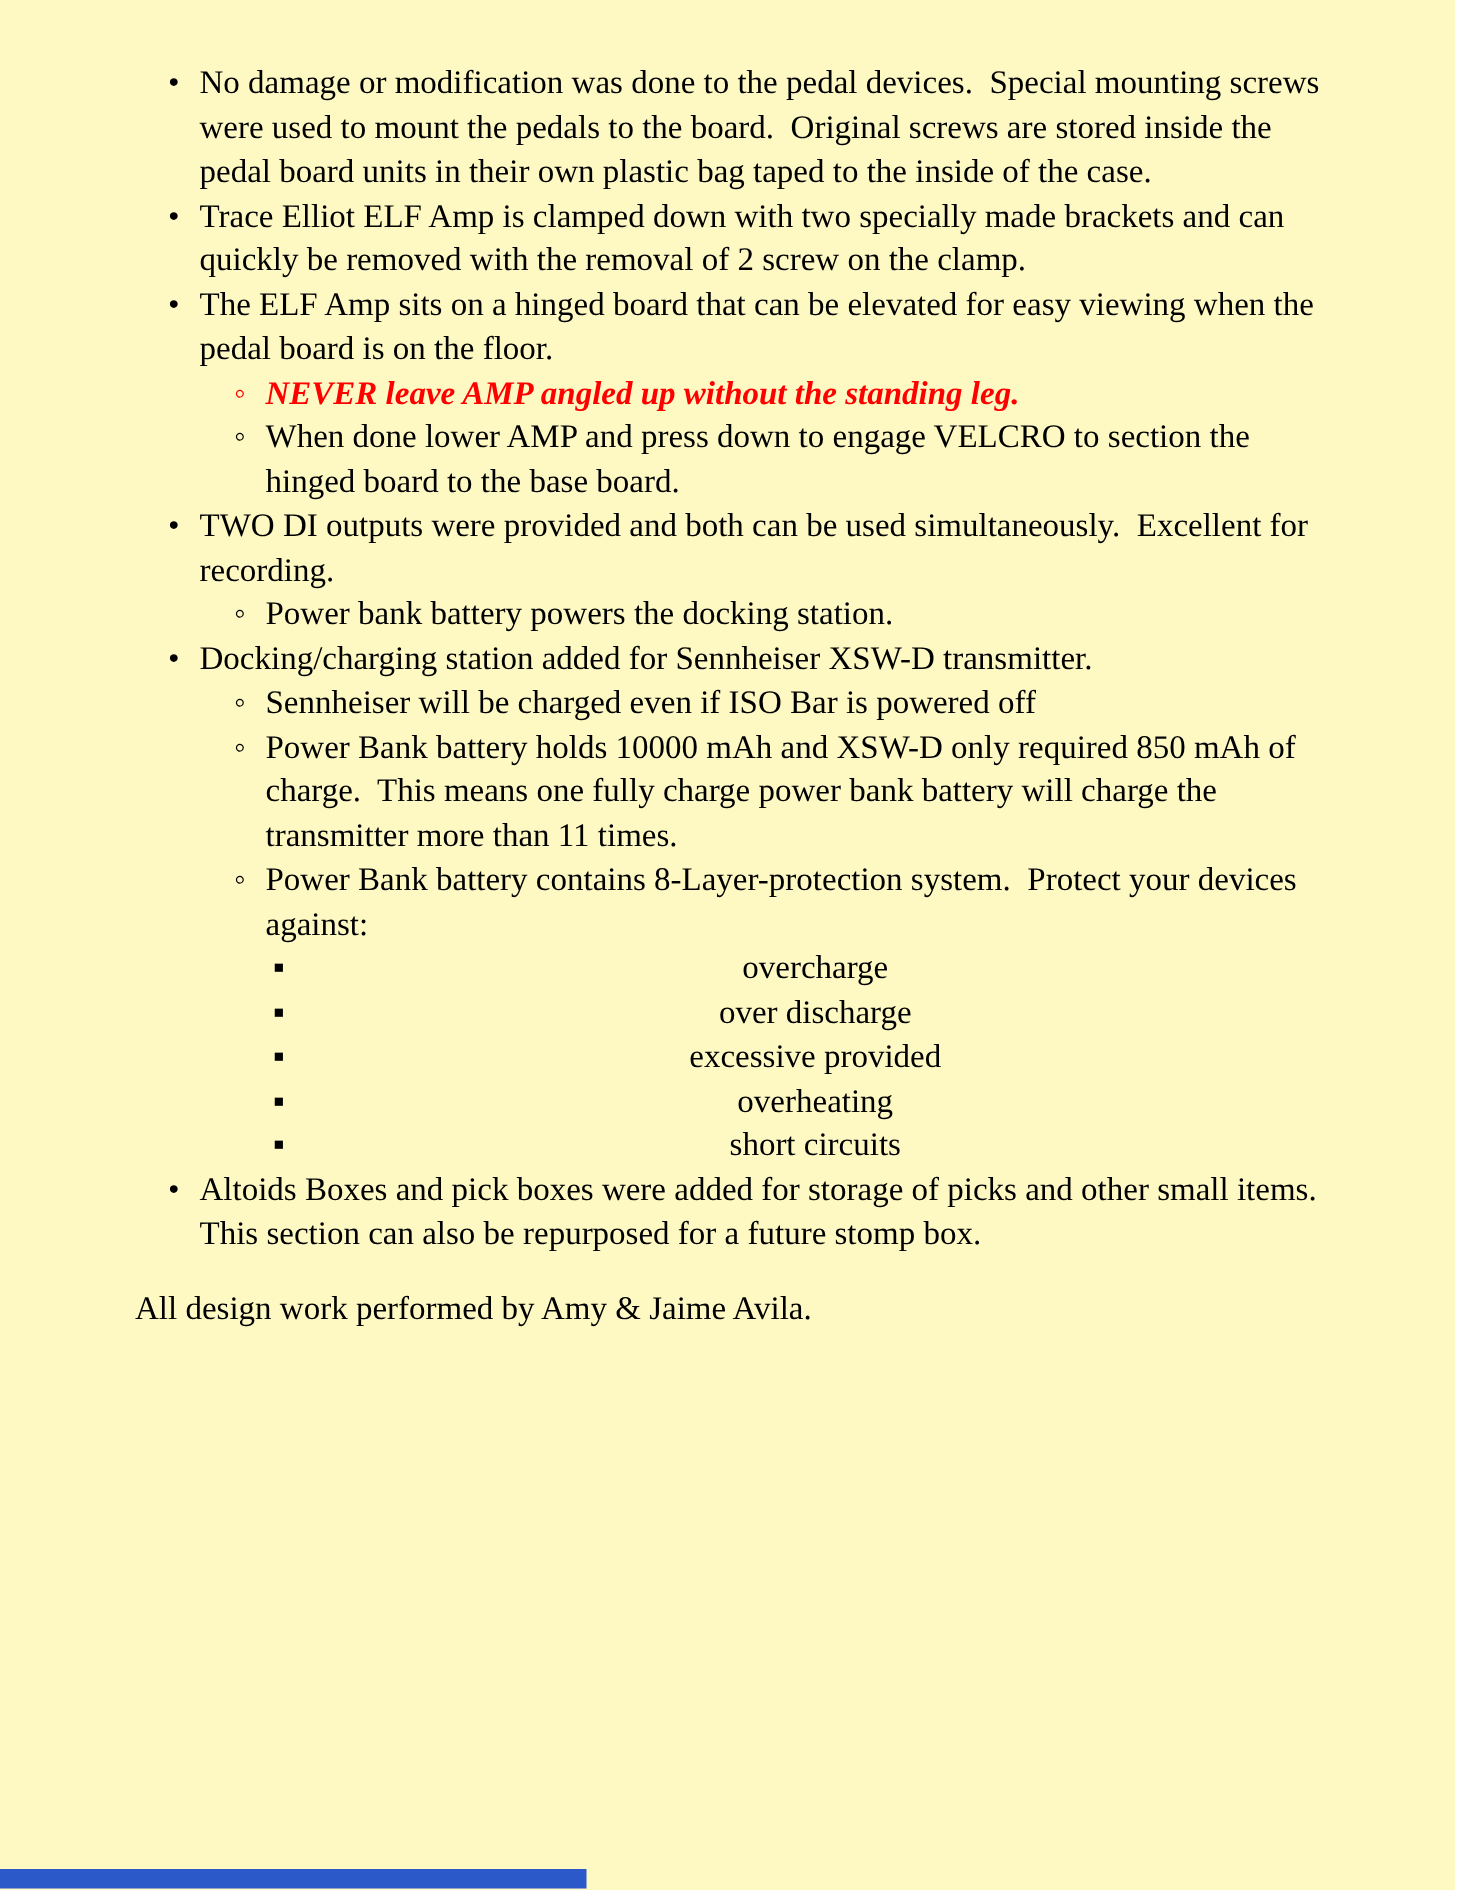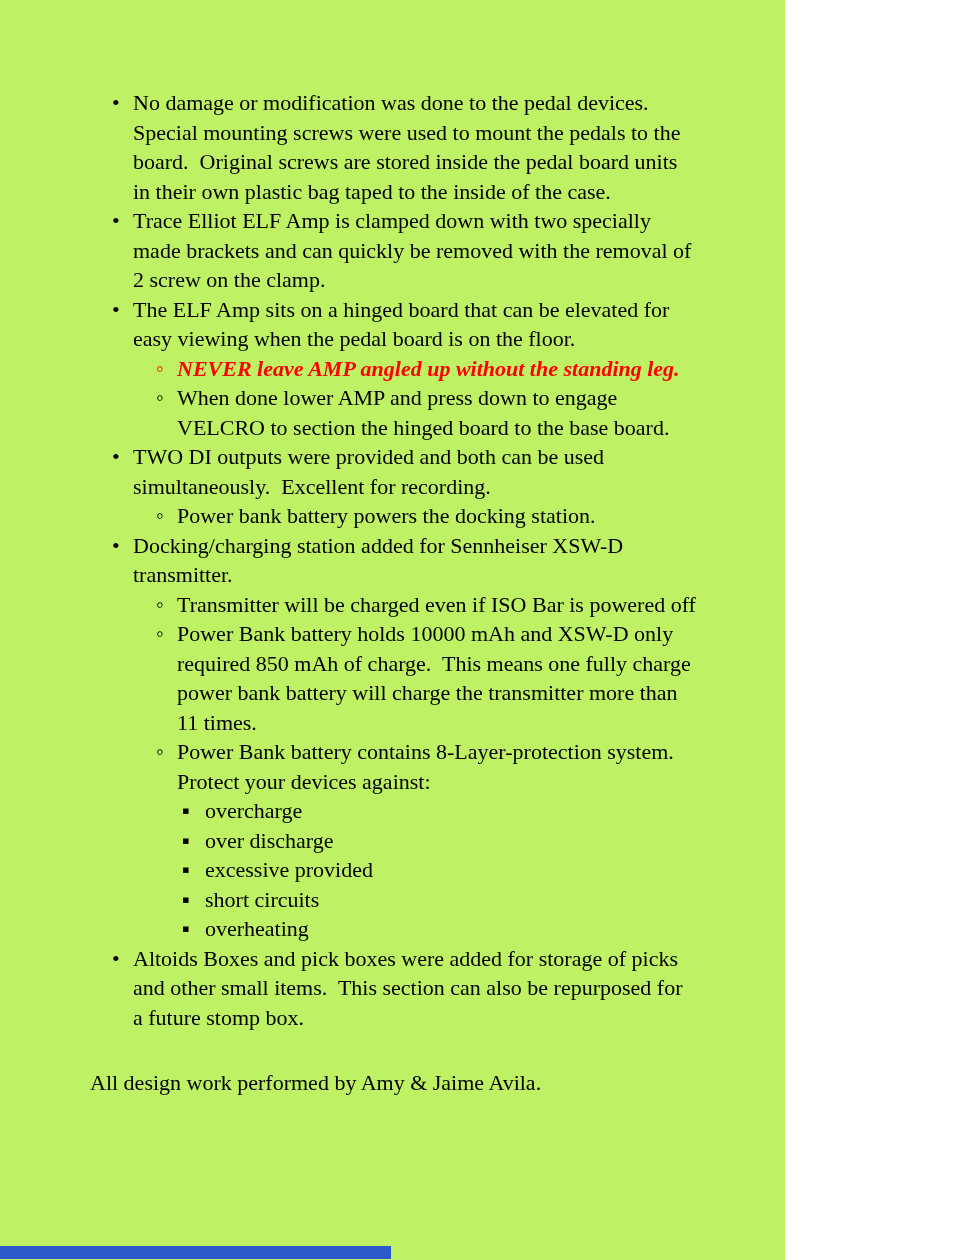--- a/index.html
+++ b/index.html
@@ -11,25 +11,25 @@
     width: 974px;
     height: 1260px;
     position: relative;
     overflow: hidden;
     font-family: "Liberation Serif", "DejaVu Serif", serif;
     color: #000000;
   }
   .page {
     position: absolute;
     top: 0; left: 0;
-    width: 785px;
+    width: 970px;
     height: 1260px;
     box-sizing: border-box;
-    padding: 88px 88px 0 90px;
-    background: #bef264;
+    padding: 40px 88px 0 90px;
+    background: #fef9c3;
   }
   .doc {
     font-size: 22px;
     line-height: 29.5px;
   }
   .li {
     position: relative;
     margin: 0;
   }
   .txt {
@@ -45,34 +45,34 @@
   }
   
   .l2 { padding-left: 87px; }
   .l2::before {
     content: "\25E6";
     position: absolute;
     left: 66px;
     top: 0;
   }
   
-  .l3 { padding-left: 115px; }
+  .l3 { padding-left: 115px; text-align: center; }
   .l3::before {
     content: "\25AA";
     position: absolute;
     left: 92px;
     top: 0;
   }
   .red {
     color: #ff0000;
     font-weight: bold;
     font-style: italic;
   }
   .footer-paragraph {
-    margin-top: 36px;
+    margin-top: 20px;
     padding-left: 0;
   }
   .bottom-bar {
     position: absolute;
     left: 0;
     bottom: 1px;
     width: 391px;
     height: 13px;
     background: #2b59c9;
   }
@@ -84,28 +84,28 @@
   <div class="doc">
 
     <div class="li l1"><span class="txt">No damage or modification was done to the pedal devices.  Special mounting screws were used to mount the pedals to the board.  Original screws are stored inside the pedal board units in their own plastic bag taped to the inside of the case.</span></div>
     <div class="li l1"><span class="txt">Trace Elliot ELF Amp is clamped down with two specially made brackets and can quickly be removed with the removal of 2 screw on the clamp.</span></div>
     <div class="li l1"><span class="txt">The ELF Amp sits on a hinged board that can be elevated for easy viewing when the pedal board is on the floor.</span></div>
     <div class="li l2 red"><span class="txt">NEVER leave AMP angled up without the standing leg.</span></div>
     <div class="li l2"><span class="txt">When done lower AMP and press down to engage VELCRO to section the hinged board to the base board.</span></div>
     <div class="li l1"><span class="txt">TWO DI outputs were provided and both can be used simultaneously.  Excellent for recording.</span></div>
     <div class="li l2"><span class="txt">Power bank battery powers the docking station.</span></div>
     <div class="li l1"><span class="txt">Docking/charging station added for Sennheiser XSW-D transmitter.</span></div>
-    <div class="li l2"><span class="txt">Transmitter will be charged even if ISO Bar is powered off</span></div>
+    <div class="li l2"><span class="txt">Sennheiser will be charged even if ISO Bar is powered off</span></div>
     <div class="li l2"><span class="txt">Power Bank battery holds 10000 mAh and XSW-D only required 850 mAh of charge.  This means one fully charge power bank battery will charge the transmitter more than 11 times.</span></div>
     <div class="li l2"><span class="txt">Power Bank battery contains 8-Layer-protection system.  Protect your devices against:</span></div>
     <div class="li l3"><span class="txt">overcharge</span></div>
     <div class="li l3"><span class="txt">over discharge</span></div>
     <div class="li l3"><span class="txt">excessive provided</span></div>
+    <div class="li l3"><span class="txt">overheating</span></div>
     <div class="li l3"><span class="txt">short circuits</span></div>
-    <div class="li l3"><span class="txt">overheating</span></div>
     <div class="li l1"><span class="txt">Altoids Boxes and pick boxes were added for storage of picks and other small items.  This section can also be repurposed for a future stomp box.</span></div>
 
     <div class="li footer-paragraph"><span class="txt">All design work performed by Amy &amp; Jaime Avila.</span></div>
 
   </div>
 </div>
 
 <div class="bottom-bar"></div>
 
 </body></html>

